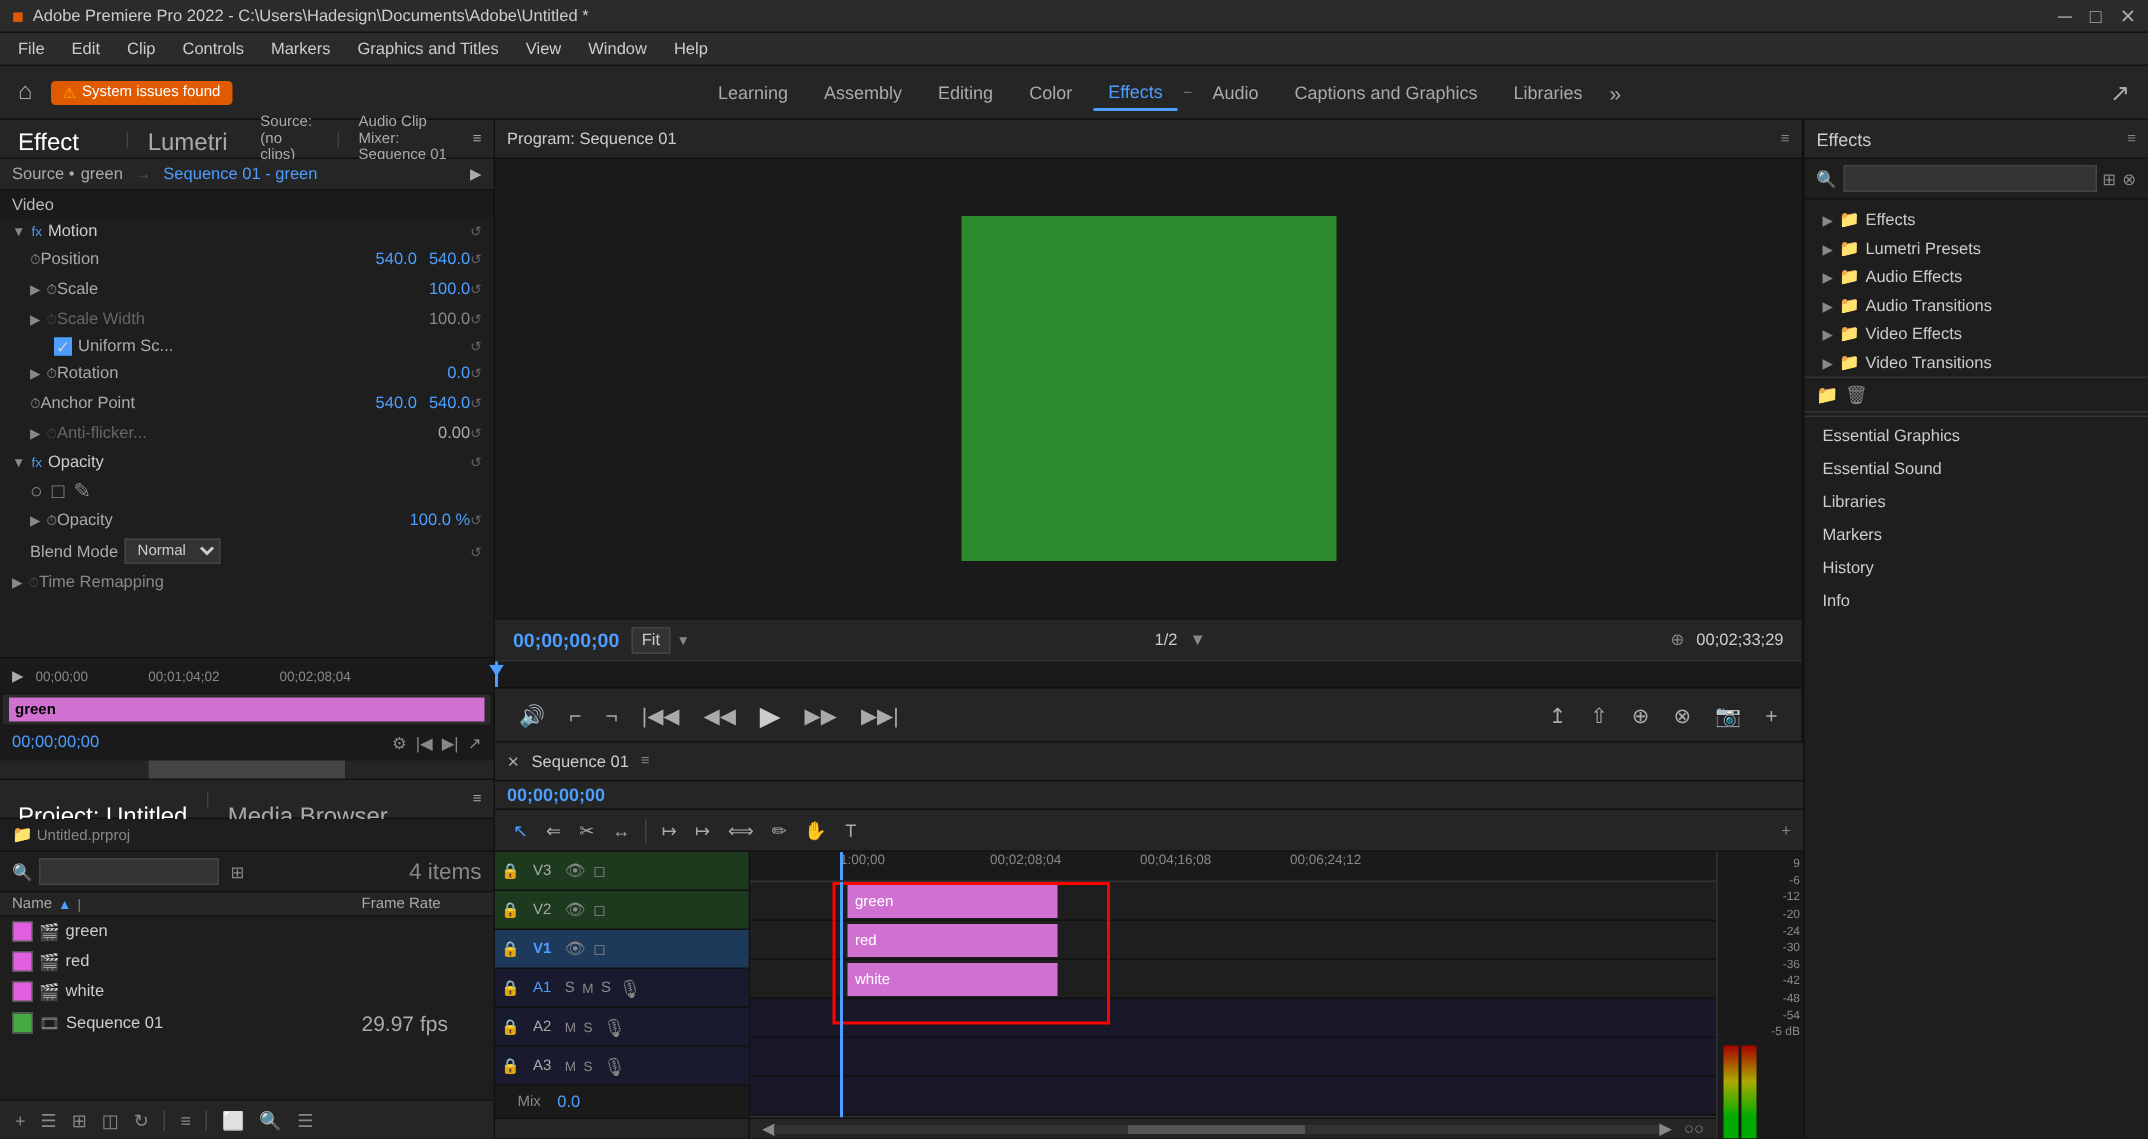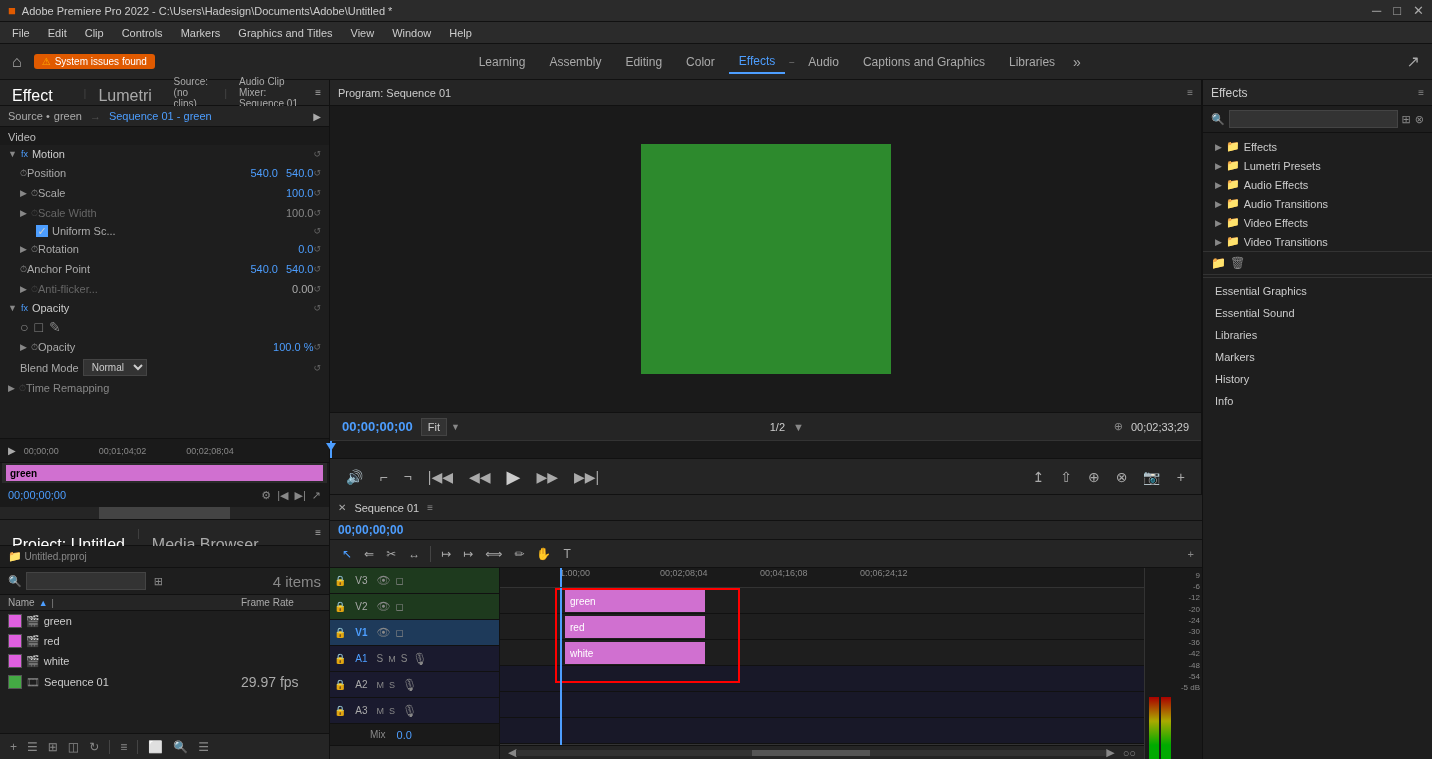--- a/index.html
+++ b/index.html
@@ -601,21 +601,21 @@
 
           <div class="seq-track-row seq-audio-track">
             <span style="color:#888;font-size:10px;cursor:pointer;">🔒</span>
             <span class="seq-track-label">A3</span>
             <span style="color:#888;font-size:9px;">M</span>
             <span style="color:#888;font-size:9px;margin:0 2px;">S</span>
             <span style="color:#888;font-size:12px;cursor:pointer;margin-left:2px;">🎙</span>
           </div>
 
           <div class="seq-track-row" style="background:#1a1a1a;height:22px;">
-            <span style="color:#888;font-size:10px;margin-left:36px;">Mix</span>
+            <span style="color:#888;font-size:10px;margin-left:11px;">Mix</span>
             <span style="color:#4d9eff;font-size:11px;margin-left:8px;">0.0</span>
           </div>
         </div>
 
         <div class="seq-timeline-area" style="position:relative;">
 
           <div class="seq-ruler" style="position:relative;overflow:hidden;">
             <span style="position:absolute;left:60px;font-size:9px;color:#888;">1:00;00</span>
             <span style="position:absolute;left:160px;font-size:9px;color:#888;">00;02;08;04</span>
             <span style="position:absolute;left:260px;font-size:9px;color:#888;">00;04;16;08</span>

